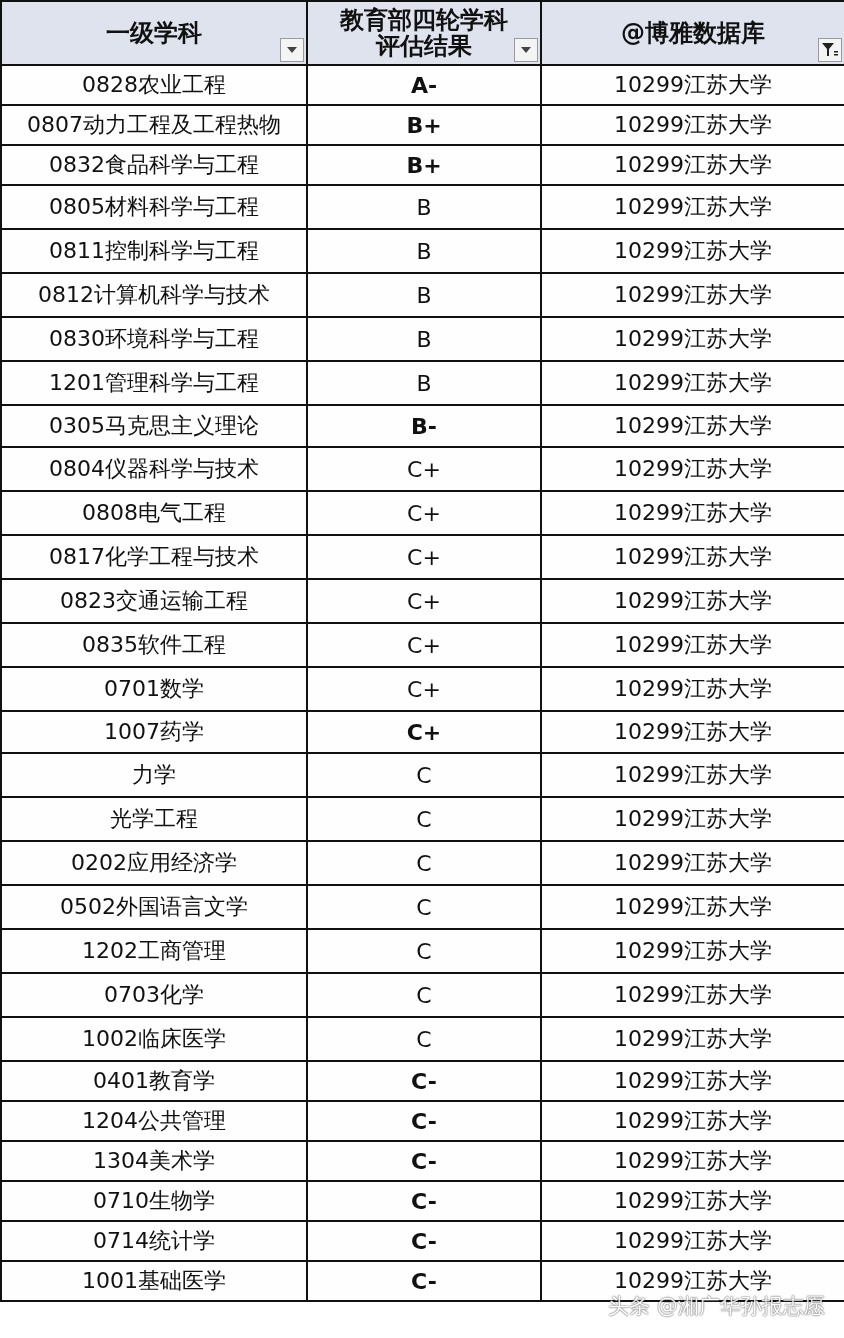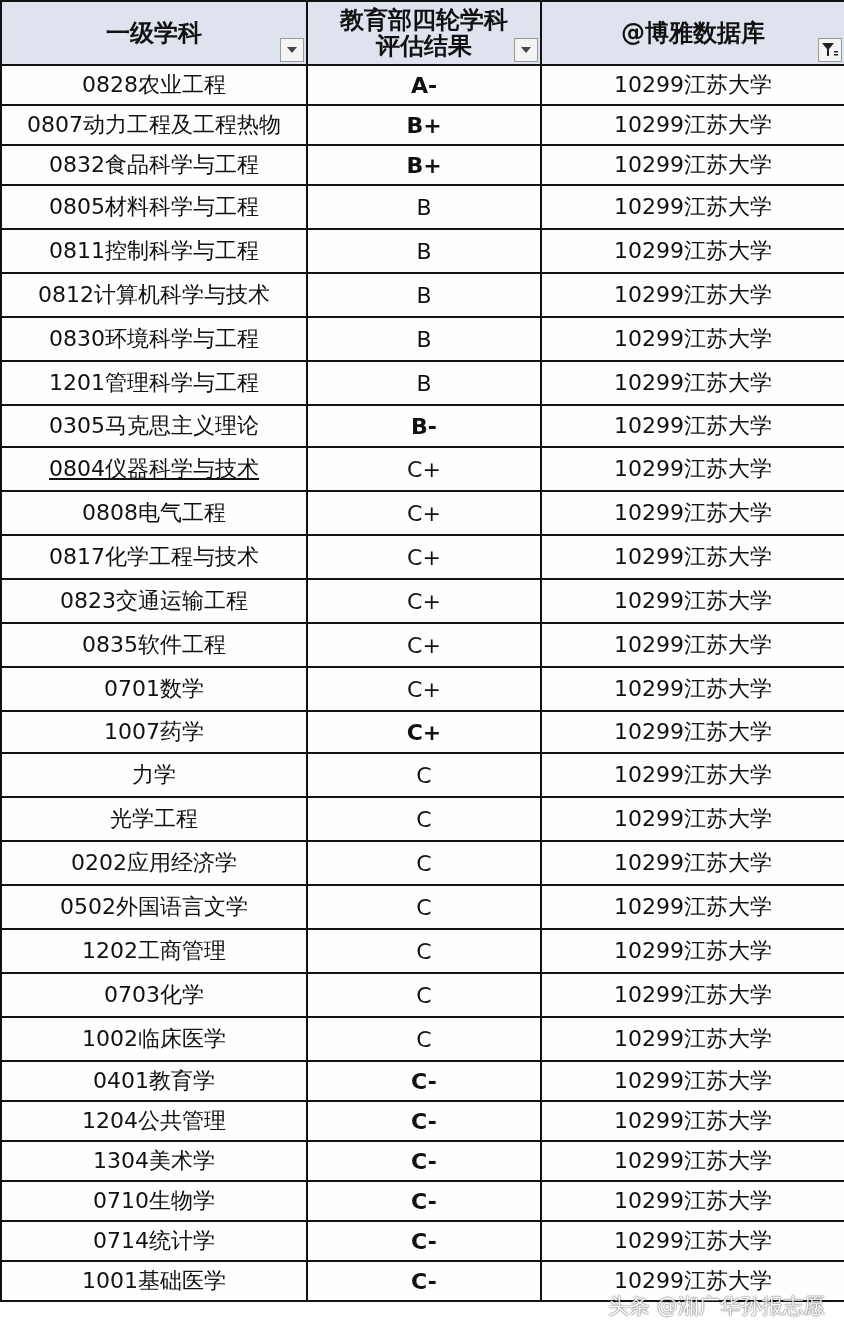--- a/index.html
+++ b/index.html
@@ -110,21 +110,21 @@
           <td style="height: 42px;">1201管理科学与工程</td>
           <td class="grade g-black" style="height: 42px;">B</td>
           <td style="height: 42px;">10299江苏大学</td>
         </tr>
         <tr class="row">
           <td style="height: 40px;">0305马克思主义理论</td>
           <td class="grade g-blue-bold" style="height: 40px;">B-</td>
           <td style="height: 40px;">10299江苏大学</td>
         </tr>
         <tr class="row">
-          <td style="height: 42px; text-decoration: underline;">0804仪器科学与技术</td>
+          <td style="height: 42px;">0804仪器科学与技术</td>
           <td class="grade g-red" style="height: 42px;">C+</td>
           <td style="height: 42px;">10299江苏大学</td>
         </tr>
         <tr class="row">
           <td style="height: 42px;">0808电气工程</td>
           <td class="grade g-red" style="height: 42px;">C+</td>
           <td style="height: 42px;">10299江苏大学</td>
         </tr>
         <tr class="row">
           <td style="height: 42px;">0817化学工程与技术</td>

